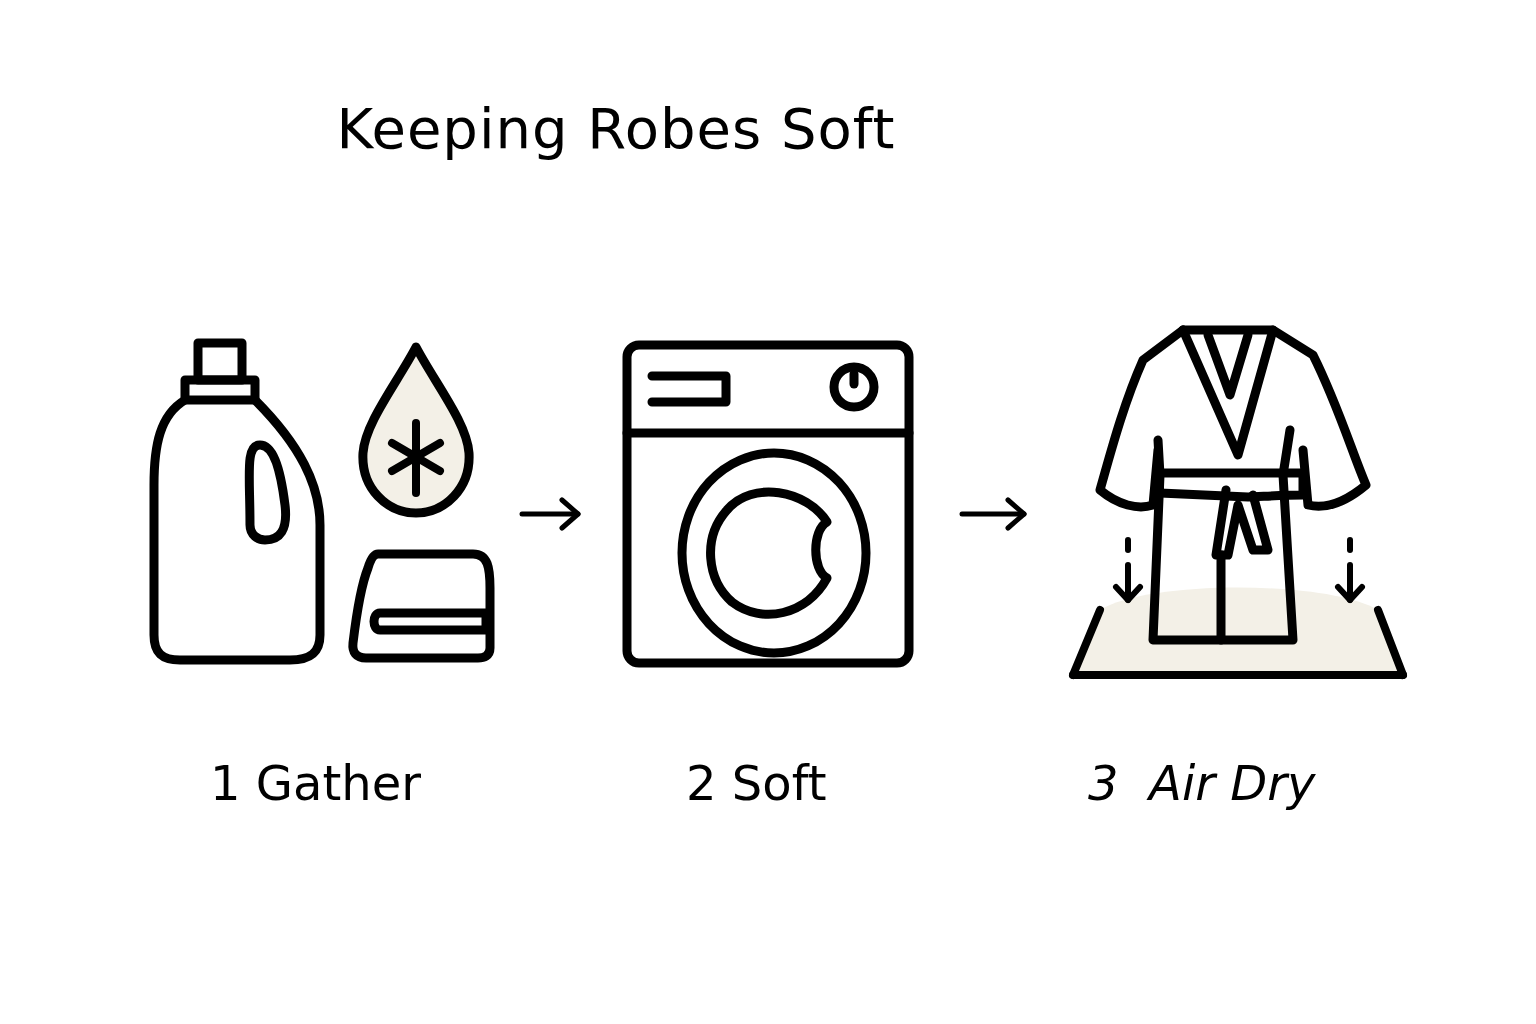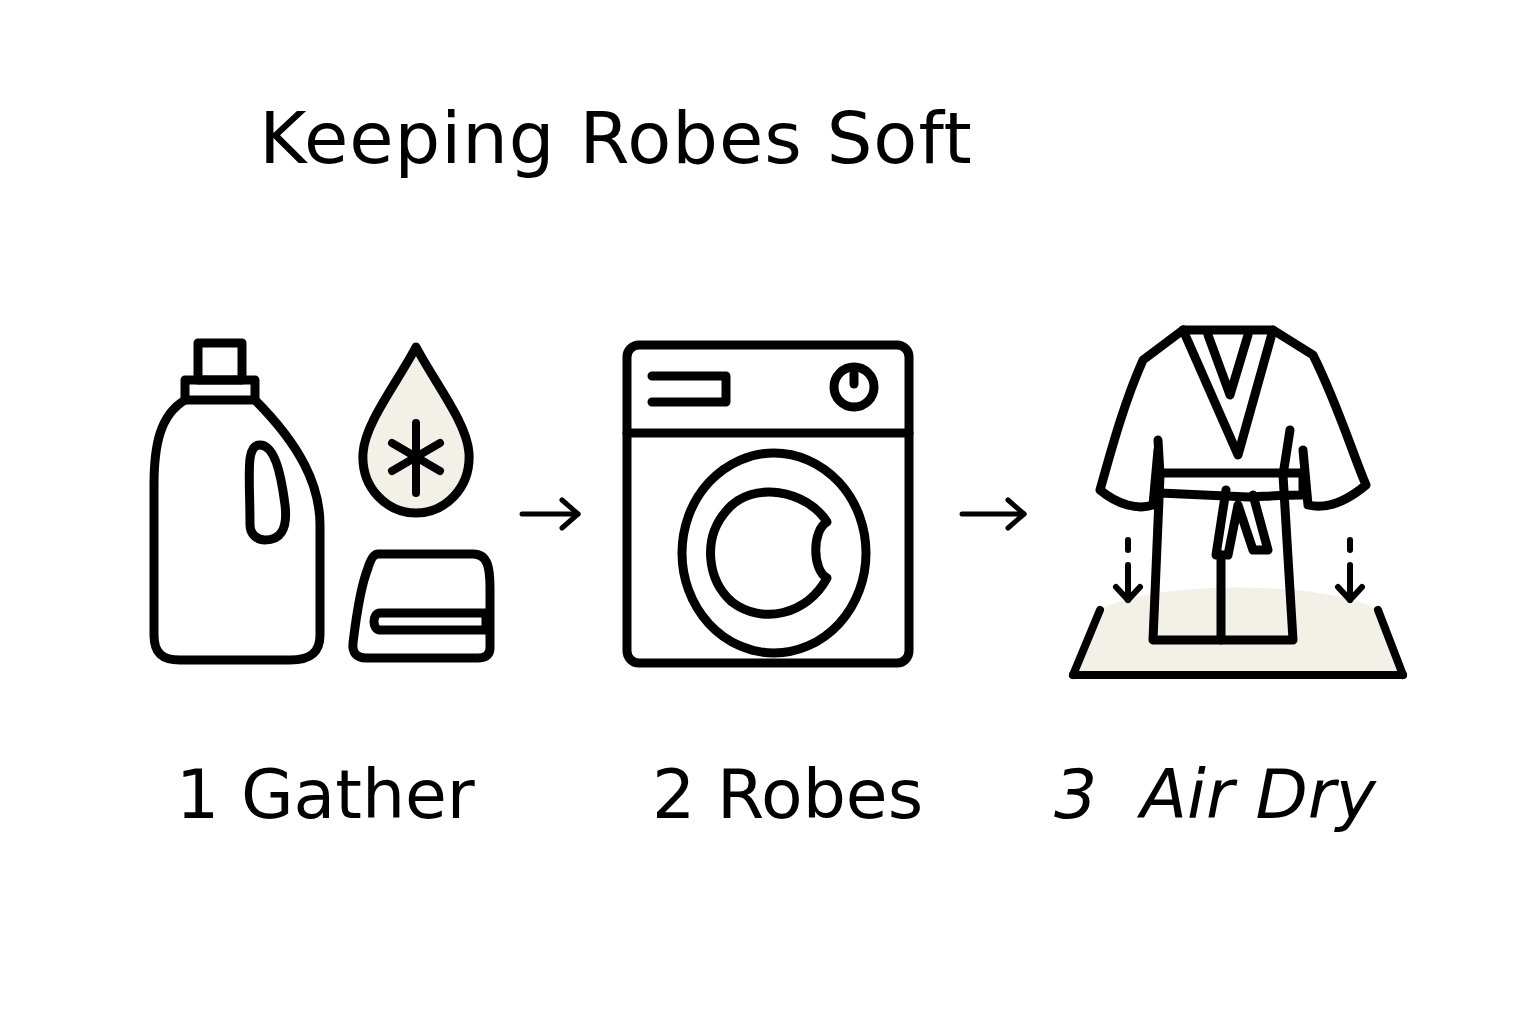--- a/index.html
+++ b/index.html
@@ -1,21 +1,21 @@
 <!DOCTYPE html>
 <html><head>
   <meta charset="utf-8">
   <style>
     html, body { margin: 0; padding: 0; background: #ffffff; }
     body { width: 1536px; height: 1024px; position: relative; overflow: hidden;
            font-family: "DejaVu Sans", "Liberation Sans", sans-serif; color: #000; }
     .title { position: absolute; left: 0; width: 1232px; top: 96px; text-align: center;
-             font-size: 72px; font-weight: 500; letter-spacing: 1px; }
+             font-size: 56px; font-weight: 500; letter-spacing: 1px; }
     .icon { position: absolute; }
-    .label { position: absolute; top: 755px; font-size: 68px; font-weight: 500; white-space: nowrap; }
+    .label { position: absolute; top: 755px; font-size: 48px; font-weight: 500; white-space: nowrap; margin-left: 34px; }
     svg { overflow: visible; }
   </style>
 </head>
 <body>
 
 <div class="title">Keeping Robes Soft</div>
 
 <svg class="icon" style="left:150px;top:335px" width="180" height="330" viewBox="0 0 180 330">
   <g fill="none" stroke="#000" stroke-width="9" stroke-linejoin="round" stroke-linecap="round">
     <path d="M48 8 H92 V45 H48 Z"></path>
@@ -96,17 +96,17 @@
     <line x1="252" y1="215" x2="252" y2="225"></line>
       <line x1="252" y1="240" x2="252" y2="275"></line>
       <polyline points="240,262 252,275 264,262"></polyline>
   </g>
 </svg>
 
 <div class="label" style="left:176px;">
   <span>1</span>&nbsp;<span>Gather</span>
 </div>
 <div class="label" style="left:652px;">
-  <span>2</span>&nbsp;<span>Robes</span>
+  <span>2</span>&nbsp;<span>Soft</span>
 </div>
 <div class="label" style="left:1054px;font-style:italic;">
   <span>3</span>&nbsp;&nbsp;<span>Air Dry</span>
 </div>
 
 </body></html>

